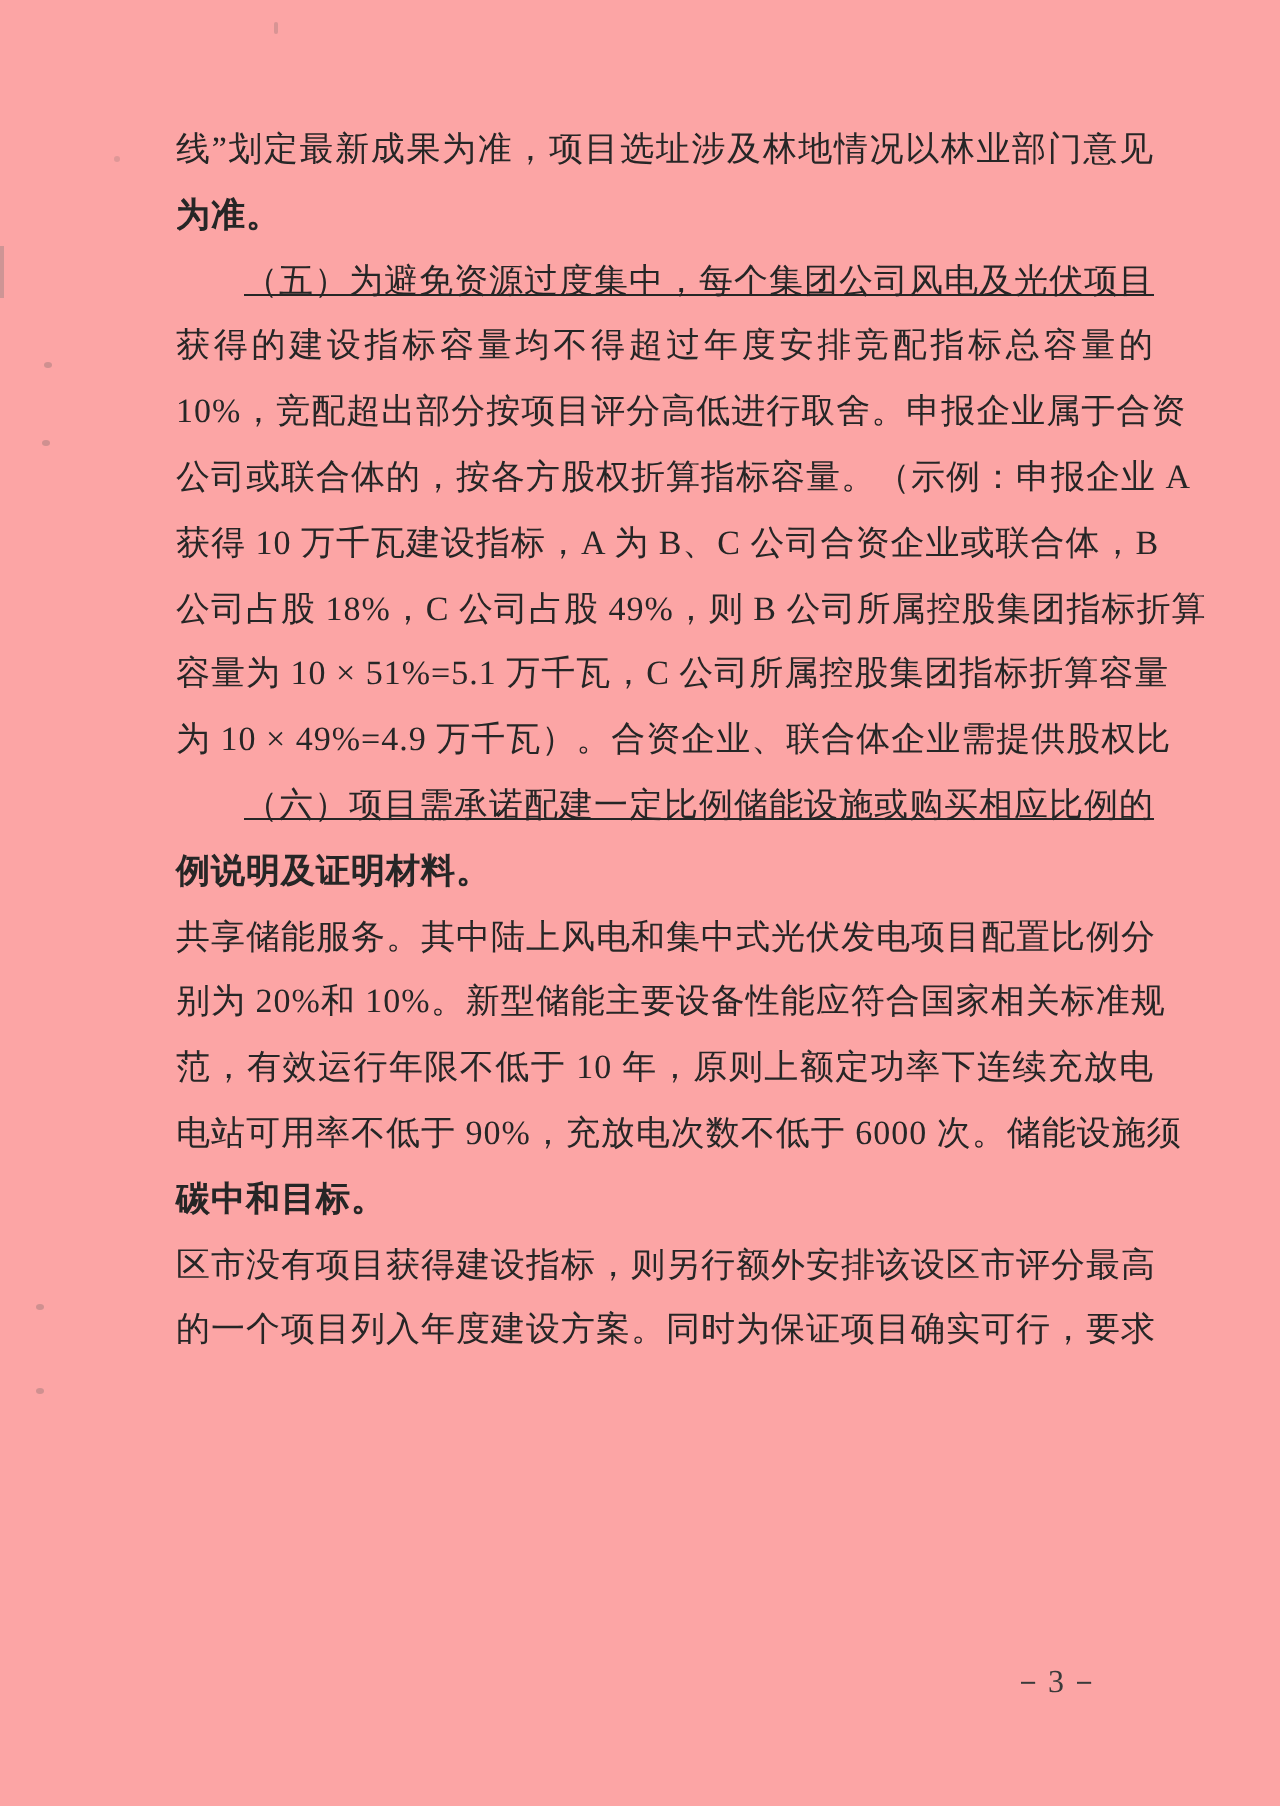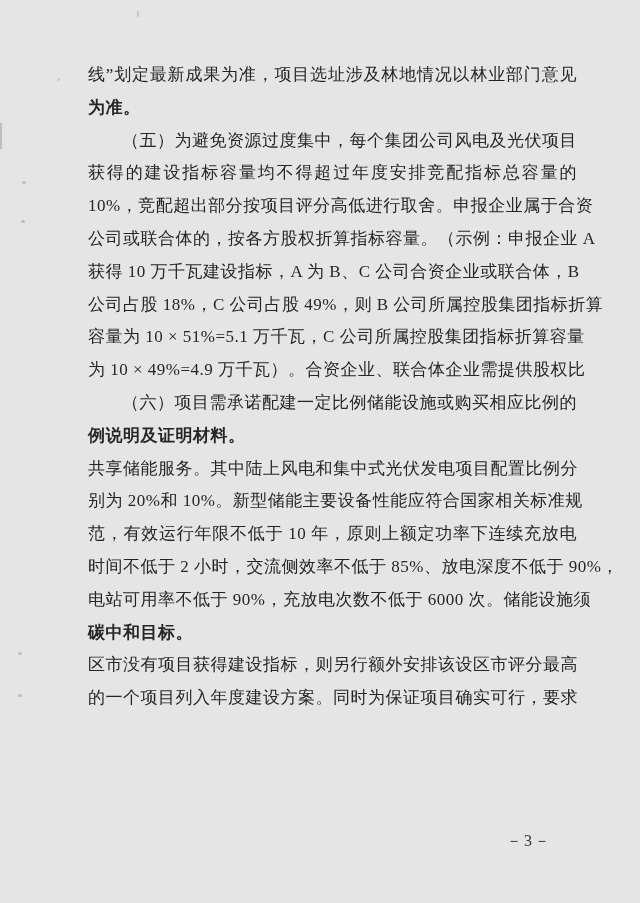--- a/index.html
+++ b/index.html
@@ -10,21 +10,21 @@
     width: 640px;
     height: 903px;
     position: relative;
     background: #fefefe;
     overflow: hidden;
     font-family: "Liberation Serif", "DejaVu Serif", serif;
   }
   .page {
     position: absolute;
     inset: 0;
-    background: #e5e5e5;
+    background: #fca5a5;
   }
   .text-block {
     position: absolute;
     left: 88px;
     top: 59px;
     width: 489px;
     color: #262626;
     font-size: 17px;
     letter-spacing: 0.5px;
   }
@@ -36,20 +36,21 @@
     text-align-last: justify;
     text-justify: inter-character;
     overflow: visible;
   }
   .line.end {
     text-align-last: left;
     font-weight: bold;
   }
   .line.indent {
     text-indent: 34px;
+    text-decoration: underline;
   }
   .page-number {
     position: absolute;
     left: 506px;
     top: 831px;
     color: #3a3a3a;
     font-size: 16px;
     letter-spacing: 2px;
     white-space: nowrap;
   }
@@ -95,21 +96,20 @@
     <div class="line">公司或联合体的，按各方股权折算指标容量。（示例：申报企业 A</div>
     <div class="line">获得 10 万千瓦建设指标，A 为 B、C 公司合资企业或联合体，B</div>
     <div class="line">公司占股 18%，C 公司占股 49%，则 B 公司所属控股集团指标折算</div>
     <div class="line">容量为 10 × 51%=5.1 万千瓦，C 公司所属控股集团指标折算容量</div>
     <div class="line">为 10 × 49%=4.9 万千瓦）。合资企业、联合体企业需提供股权比</div>
     <div class="line indent">（六）项目需承诺配建一定比例储能设施或购买相应比例的</div>
     <div class="line end">例说明及证明材料。</div>
     <div class="line">共享储能服务。其中陆上风电和集中式光伏发电项目配置比例分</div>
     <div class="line">别为 20%和 10%。新型储能主要设备性能应符合国家相关标准规</div>
     <div class="line">范，有效运行年限不低于 10 年，原则上额定功率下连续充放电</div>
-    <div class="line">时间不低于 2 小时，交流侧效率不低于 85%、放电深度不低于 90%，</div>
     <div class="line">电站可用率不低于 90%，充放电次数不低于 6000 次。储能设施须</div>
     <div class="line end">碳中和目标。</div>
     <div class="line">区市没有项目获得建设指标，则另行额外安排该设区市评分最高</div>
     <div class="line">的一个项目列入年度建设方案。同时为保证项目确实可行，要求</div>
   </div>
 
   <div class="page-number">－3－</div>
 
 </div>
 

